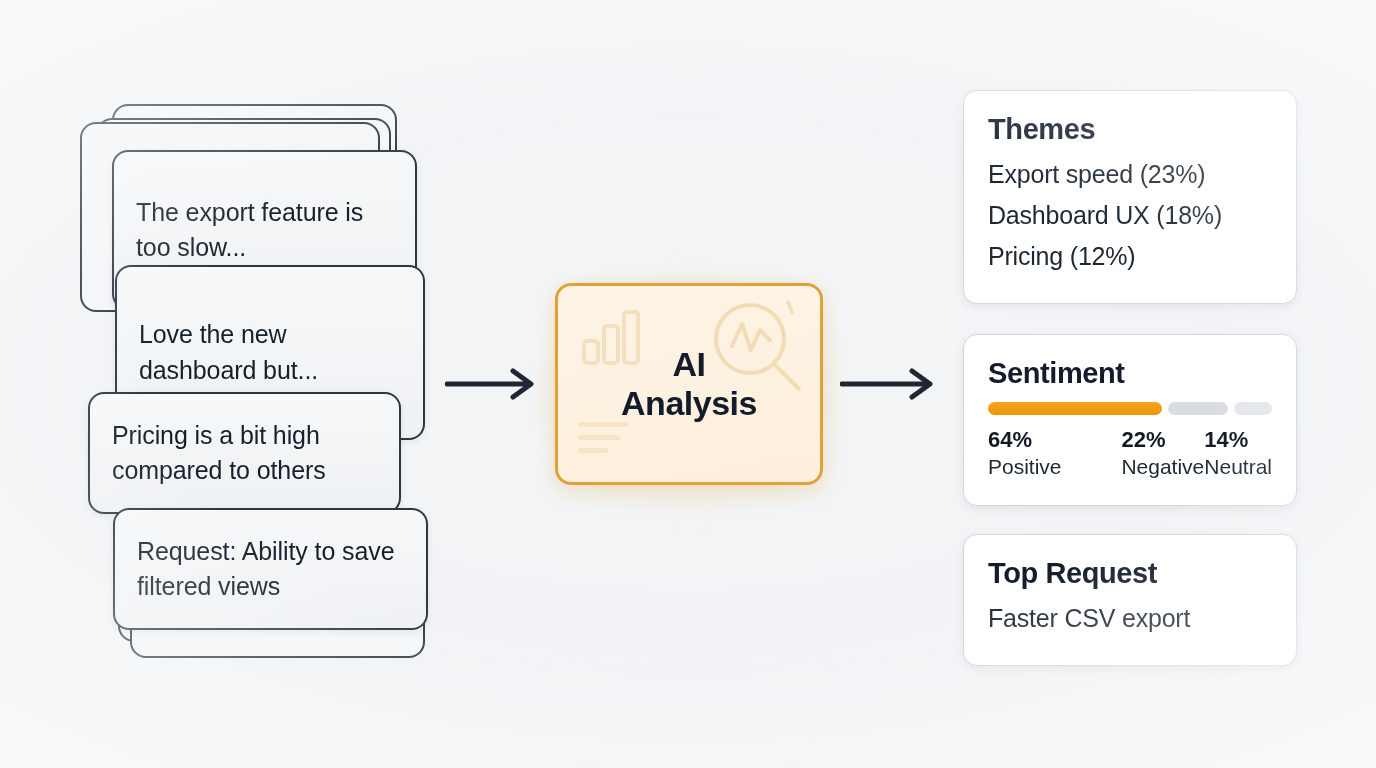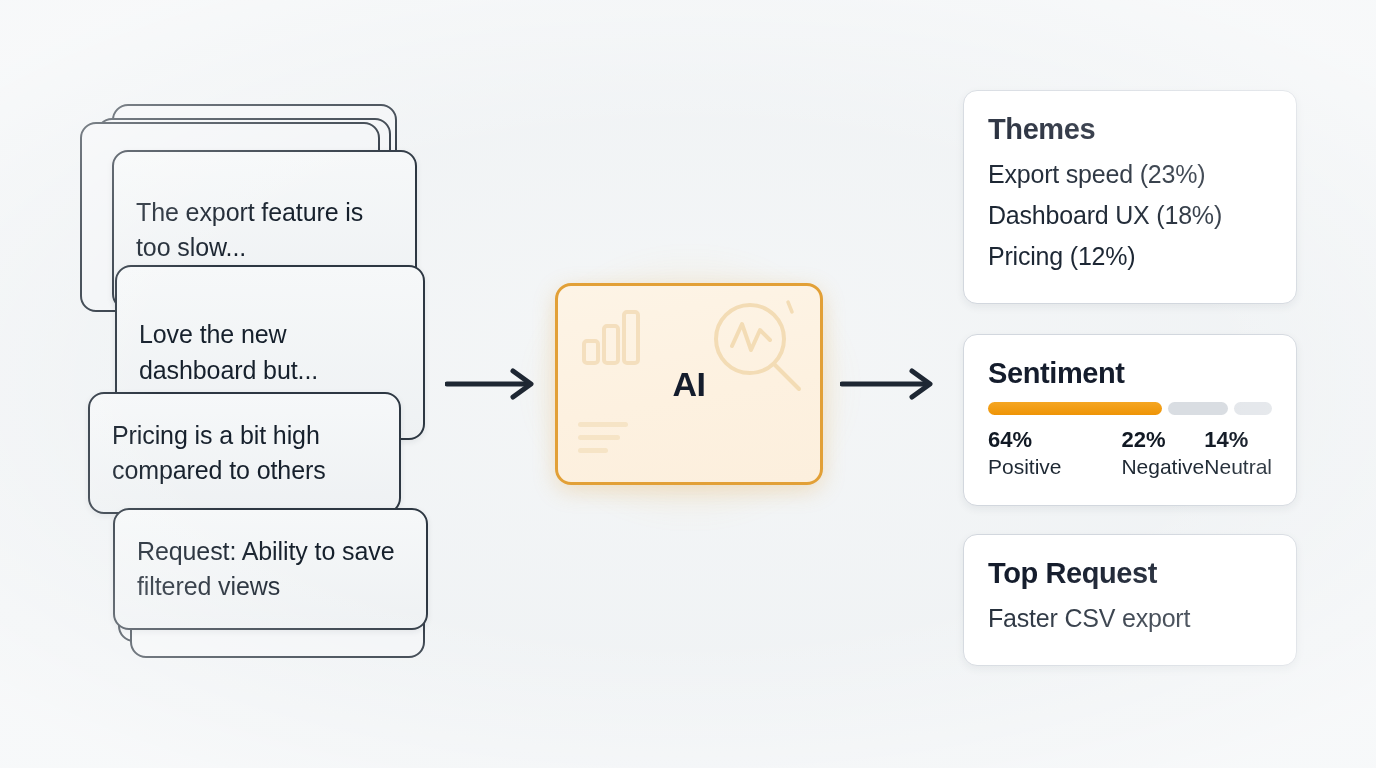--- a/index.html
+++ b/index.html
@@ -222,20 +222,21 @@
     <div class="deco deco-lines">
       <svg width="58" height="38" viewBox="0 0 58 38" fill="none">
         <rect x="0" y="2" width="50" height="5" rx="2.5" fill="#f6e4c6"></rect>
         <rect x="0" y="15" width="42" height="5" rx="2.5" fill="#f6e4c6"></rect>
         <rect x="0" y="28" width="30" height="5" rx="2.5" fill="#f6e4c6"></rect>
       </svg>
     </div>
 
     <div class="ai-label">
       <div>AI</div>
+      <div>Analysis</div>
     </div>
   </div>
 
   <div class="arrow arrow-2">
     <svg width="100" height="40" viewBox="0 0 100 40" fill="none">
       <path d="M2 20 H 84" stroke="#1e2733" stroke-width="5" stroke-linecap="round"></path>
       <path d="M72 7 L 90 20 L 72 33" stroke="#1e2733" stroke-width="5" stroke-linecap="round" stroke-linejoin="round" fill="none"></path>
     </svg>
   </div>
 

